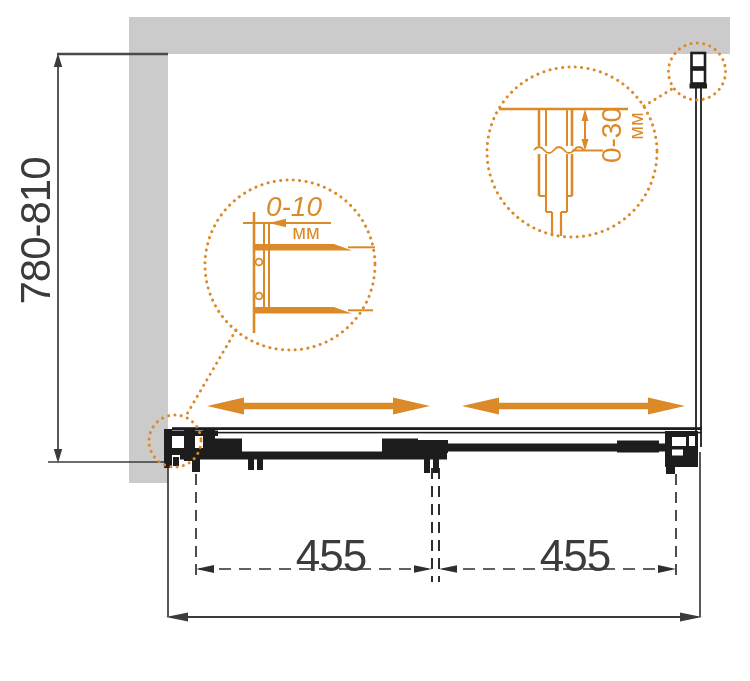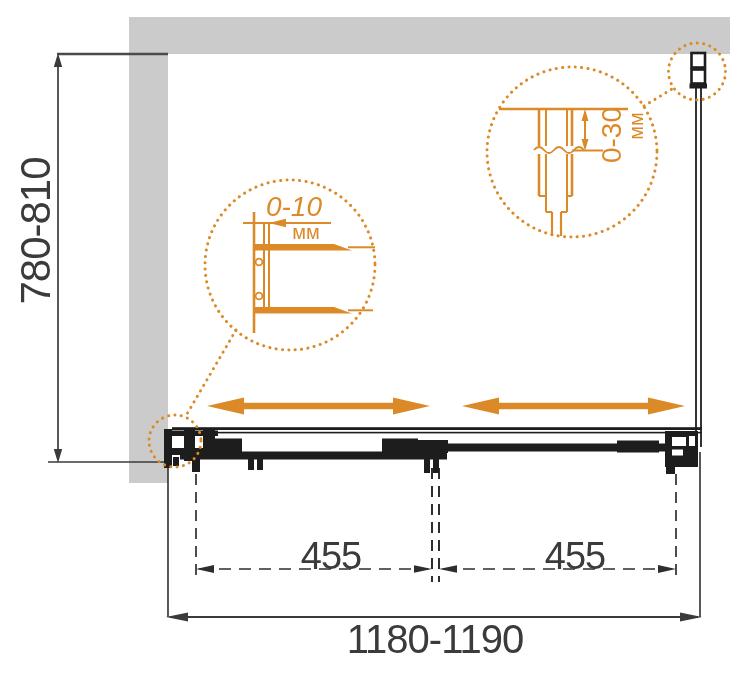--- a/index.html
+++ b/index.html
@@ -12,21 +12,21 @@
   .wall-left{left:129px;top:17px;width:39px;height:466px;}
   svg.overlay{position:absolute;left:0;top:0;}
   .lbl{
     position:absolute;color:#3b3b3b;white-space:nowrap;
     transform:translate(-50%,-50%);letter-spacing:-1px;line-height:1;
   }
   .lbl.v{transform:translate(-50%,-50%) rotate(-90deg);}
   .lbl.accent{color:#DC8A28;letter-spacing:0;}
   .fs42{font-size:42px;}
   .fs40{font-size:40px;}
-  .fs38{font-size:38px;}
+  .fs38{font-size:44px;}
   .fs28{font-size:28px;}
   .fs20{font-size:20px;}
 </style>
 </head>
 <body>
 
 <div class="stage">
 
   <div class="wall wall-top"></div>
   <div class="wall wall-left"></div>
@@ -149,21 +149,20 @@
       <path d="M534,150 q5,-6 10,0 q5,6 10,0 q5,-6 10,0 q5,6 10,0 q5,-6 10,0" stroke-width="1.8"></path>
       <line x1="585" y1="112" x2="585" y2="148" stroke-width="2"></line>
       <polygon points="585,109 581.5,121 588.5,121" fill="#DC8A28" stroke="none"></polygon>
       <polygon points="585,151 581.5,139 588.5,139" fill="#DC8A28" stroke="none"></polygon>
       <line x1="572" y1="150.5" x2="603" y2="150.5" stroke-width="2"></line>
     </g>
   </svg>
 
   <div class="lbl v fs42" style="left:36px;top:231px;">780-810</div>
 
-  <div class="lbl fs40" style="left:435px;top:639px;">1180-1190</div>
 
   <div class="lbl fs38" style="left:331px;top:556px;">455</div>
 
   <div class="lbl fs38" style="left:575px;top:556px;">455</div>
 
   <div class="lbl accent fs28" style="left:294px;top:207px;font-style:italic;">0-10</div>
 
   <div class="lbl accent fs20" style="left:306px;top:232px;">мм</div>
 
   <div class="lbl accent v fs28" style="left:612px;top:135px;">0-30</div>

